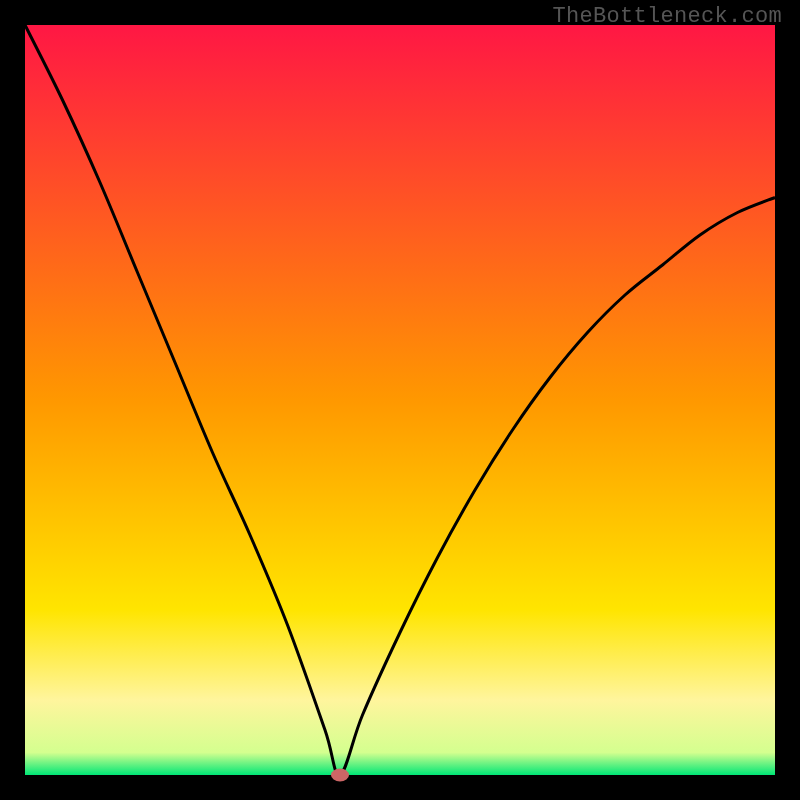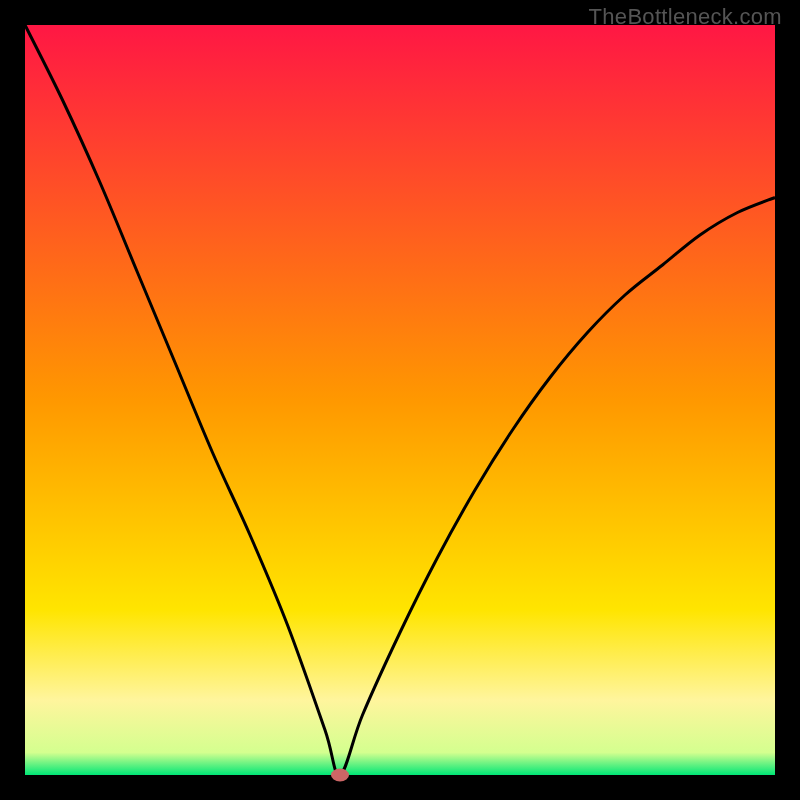--- a/index.html
+++ b/index.html
@@ -8,20 +8,21 @@
     width: 800px;
     height: 800px;
     overflow: hidden;
     font-family: Arial, Helvetica, sans-serif;
   }
   .container {
     position: relative;
     width: 800px;
     height: 800px;
     background: #000;
+    font-family: Liberation Mono, monospace;
   }
   .watermark {
     position: absolute;
     top: 4px;
     right: 18px;
     font-size: 22px;
     font-weight: 500;
     color: #555;
     letter-spacing: 0.3px;
     z-index: 10;

